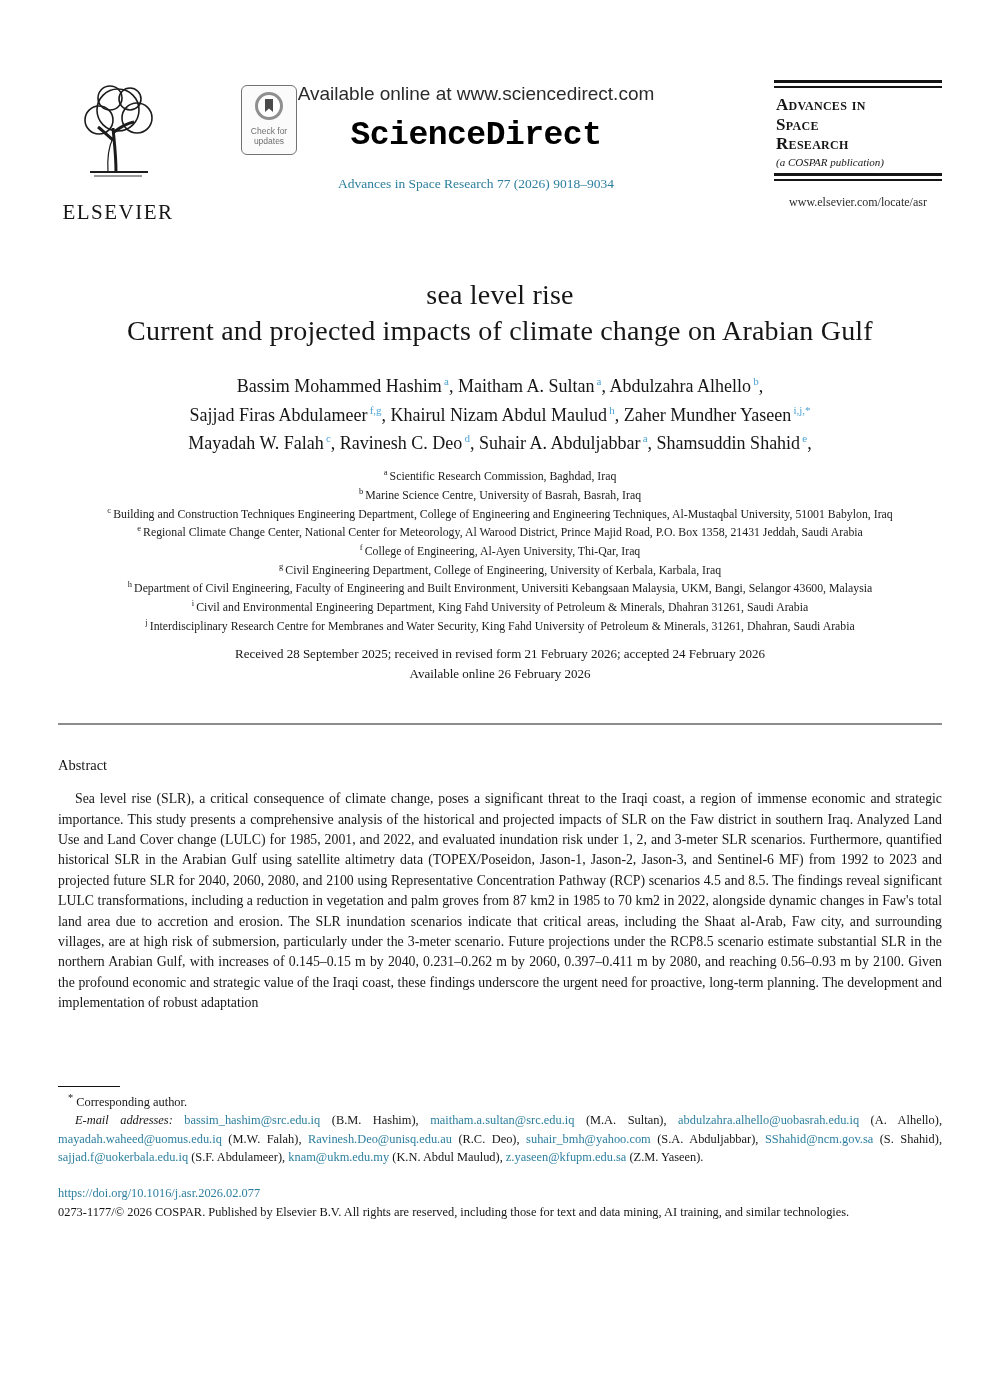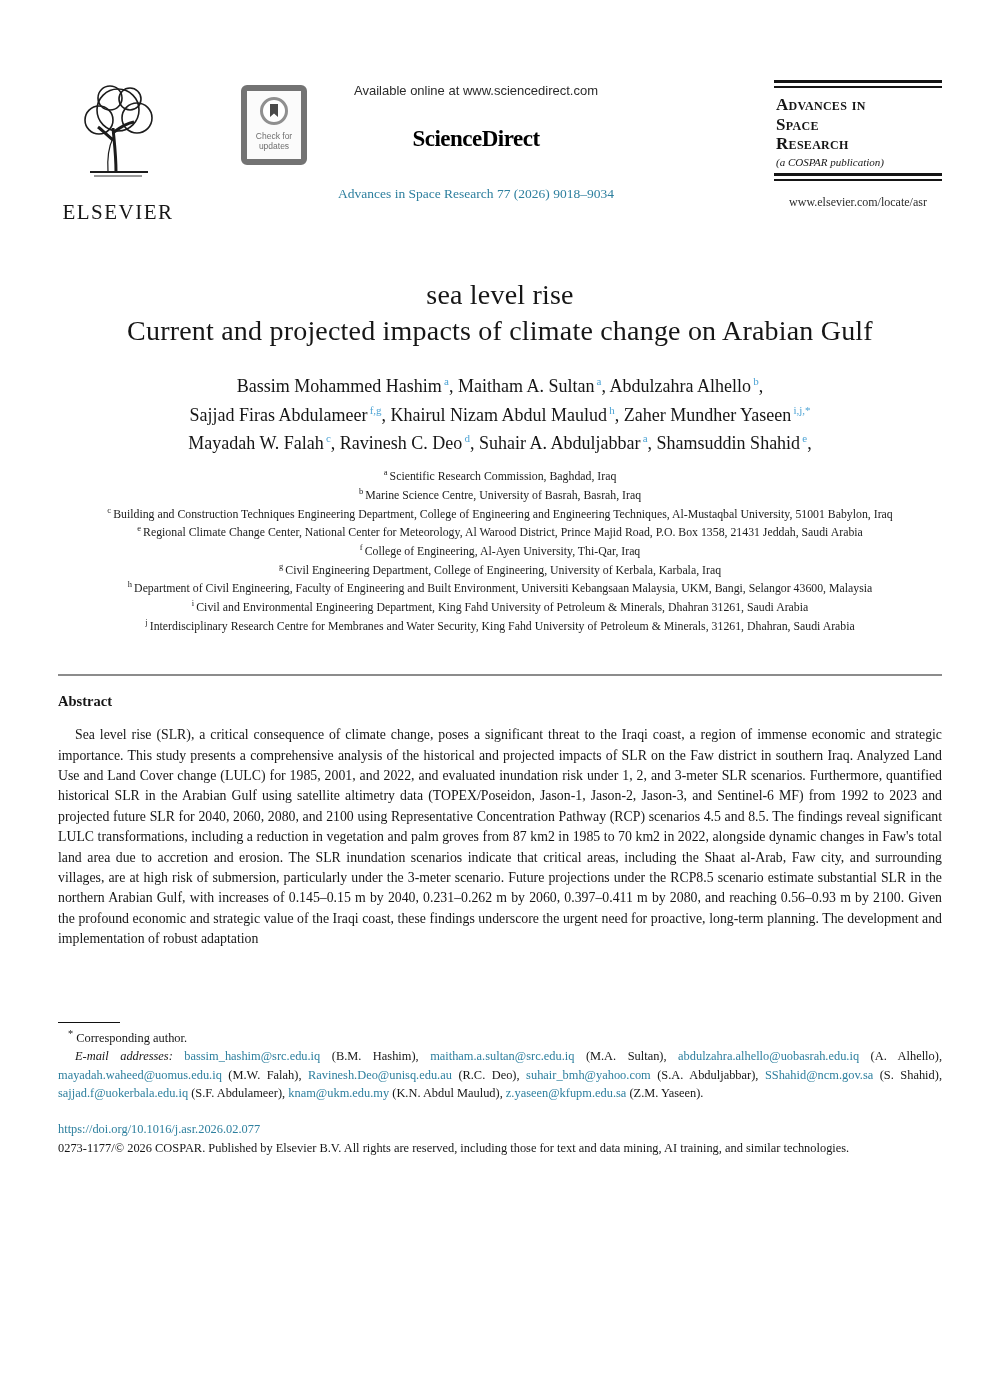--- a/index.html
+++ b/index.html
@@ -4,45 +4,45 @@
 <style>
   html,body{margin:0;padding:0;background:#ffffff;}
   body{width:1000px;min-height:1391px;font-family:"Liberation Serif",serif;color:#161616;}
   .page{box-sizing:border-box;width:1000px;min-height:1391px;padding:80px 58px 30px 58px;position:relative;}
 
   
   .header{display:flex;justify-content:space-between;position:relative;}
   .logo-col{width:120px;text-align:center;}
   .logo-col svg{display:block;margin:0 auto;}
   .elsevier-label{font-family:"Liberation Serif",serif;font-size:21px;letter-spacing:1.5px;margin-top:20px;}
-  .check-badge{position:absolute;left:183px;top:5px;width:54px;height:62px;border:6px solid #737373;
+  .check-badge{position:absolute;left:183px;top:5px;width:54px;height:62px;border:1px solid #737373;
     border-radius:6px;background:#fbfbfb;text-align:center;padding-top:6px;box-sizing:content-box;cursor:pointer;}
   .check-badge .txt{font-family:"Liberation Sans",sans-serif;font-size:8.5px;line-height:1.15;color:#6f6f6f;margin-top:3px;}
   .center-col{flex:1;text-align:center;padding-top:3px;}
-  .avail{font-family:"Liberation Sans",sans-serif;font-size:13px;color:#2b2b2b;}
-  .sd-logo{font-family:Liberation Serif, serif;font-size:23px;font-weight:bold;color:#000;margin-top:28px;letter-spacing:-0.5px;}
-  .citation{font-size:13.5px;color:#2d7f9e;margin-top:34px;}
+  .avail{font-family:"Liberation Sans",sans-serif;font-size:19px;color:#2b2b2b;}
+  .sd-logo{font-family:Liberation Mono, monospace;font-size:33px;font-weight:bold;color:#000;margin-top:12px;letter-spacing:-0.5px;}
+  .citation{font-size:13.5px;color:#2d7f9e;margin-top:22px;}
   .journal-col{width:168px;}
   .dbl{height:3px;border-top:3px solid #151515;border-bottom:2px solid #151515;}
   .jname-wrap{padding:7px 2px 5px 2px;}
   .jname{font-variant:small-caps;font-weight:bold;font-size:17px;line-height:1.15;letter-spacing:0.3px;}
   .jsub{font-style:italic;font-size:11px;margin-top:2px;white-space:nowrap;}
   .jurl{font-size:12px;color:#2b2b2b;margin-top:14px;text-align:center;white-space:nowrap;}
 
   
   .title{font-size:28px;text-align:center;line-height:1.3;margin-top:52px;letter-spacing:0.2px;}
   .authors{margin-top:22px;text-align:center;font-size:18px;line-height:1.6;}
   .authors sup{font-size:11px;color:#4da3d4;}
   .affils{margin-top:8px;text-align:center;font-size:11.8px;line-height:1.42;color:#1b1b1b;}
   .affils sup{font-size:8.5px;}
   .dates{margin-top:10px;text-align:center;font-size:13px;line-height:1.5;}
 
   
   .rule{border:0;border-top:2px solid #8c8c8c;margin:40px 0 0 0;}
-  .abs-head{font-weight:bold;font-size:14.5px;margin-top:17px;}
+  .abs-head{font-weight:normal;font-size:14.5px;margin-top:32px;}
   .abs-text{font-size:13.8px;line-height:1.48;text-align:justify;text-indent:17px;margin-top:15px;}
 
   
   .fn-rule{width:62px;border:0;border-top:1.4px solid #111;margin:72px 0 0 0;}
   .fn{font-size:12.4px;line-height:1.48;}
   .fn-corr{margin-top:3px;text-indent:10px;}
   .fn-emails{text-align:justify;text-indent:17px;}
   .fn-emails .lbl{font-style:italic;}
   a.lnk{color:#2d7f9e;text-decoration:none;cursor:pointer;}
   .doi{margin-top:20px;font-size:12.4px;}
@@ -122,20 +122,24 @@
       <div><sup>b </sup>Marine Science Centre, University of Basrah, Basrah, Iraq</div>
       <div><sup>c </sup>Building and Construction Techniques Engineering Department, College of Engineering and Engineering Techniques, Al-Mustaqbal University, 51001 Babylon, Iraq</div>
       <div><sup>e </sup>Regional Climate Change Center, National Center for Meteorology, Al Warood District, Prince Majid Road, P.O. Box 1358, 21431 Jeddah, Saudi Arabia</div>
       <div><sup>f </sup>College of Engineering, Al-Ayen University, Thi-Qar, Iraq</div>
       <div><sup>g </sup>Civil Engineering Department, College of Engineering, University of Kerbala, Karbala, Iraq</div>
       <div><sup>h </sup>Department of Civil Engineering, Faculty of Engineering and Built Environment, Universiti Kebangsaan Malaysia, UKM, Bangi, Selangor 43600, Malaysia</div>
       <div><sup>i </sup>Civil and Environmental Engineering Department, King Fahd University of Petroleum &amp; Minerals, Dhahran 31261, Saudi Arabia</div>
       <div><sup>j </sup>Interdisciplinary Research Centre for Membranes and Water Security, King Fahd University of Petroleum &amp; Minerals, 31261, Dhahran, Saudi Arabia</div>
     </div>
 
+  <div class="dates">
+    <div>Received 28 September 2025; received in revised form 21 February 2026; accepted 24 February 2026</div>
+    <div>Available online 26 February 2026</div>
+  </div>
 
   <hr class="rule">
   <div class="abs-head">Abstract</div>
   <div class="abs-text">Sea level rise (SLR), a critical consequence of climate change, poses a significant threat to the Iraqi coast, a region of immense economic and strategic importance. This study presents a comprehensive analysis of the historical and projected impacts of SLR on the Faw district in southern Iraq. Analyzed Land Use and Land Cover change (LULC) for 1985, 2001, and 2022, and evaluated inundation risk under 1, 2, and 3-meter SLR scenarios. Furthermore, quantified historical SLR in the Arabian Gulf using satellite altimetry data (TOPEX/Poseidon, Jason-1, Jason-2, Jason-3, and Sentinel-6 MF) from 1992 to 2023 and projected future SLR for 2040, 2060, 2080, and 2100 using Representative Concentration Pathway (RCP) scenarios 4.5 and 8.5. The findings reveal significant LULC transformations, including a reduction in vegetation and palm groves from 87 km2 in 1985 to 70 km2 in 2022, alongside dynamic changes in Faw's total land area due to accretion and erosion. The SLR inundation scenarios indicate that critical areas, including the Shaat al-Arab, Faw city, and surrounding villages, are at high risk of submersion, particularly under the 3-meter scenario. Future projections under the RCP8.5 scenario estimate substantial SLR in the northern Arabian Gulf, with increases of 0.145–0.15 m by 2040, 0.231–0.262 m by 2060, 0.397–0.411 m by 2080, and reaching 0.56–0.93 m by 2100. Given the profound economic and strategic value of the Iraqi coast, these findings underscore the urgent need for proactive, long-term planning. The development and implementation of robust adaptation</div>
 
   <hr class="fn-rule">
   <div class="fn fn-corr">
     <sup>*</sup>
     <span>Corresponding author.</span>
   </div>

